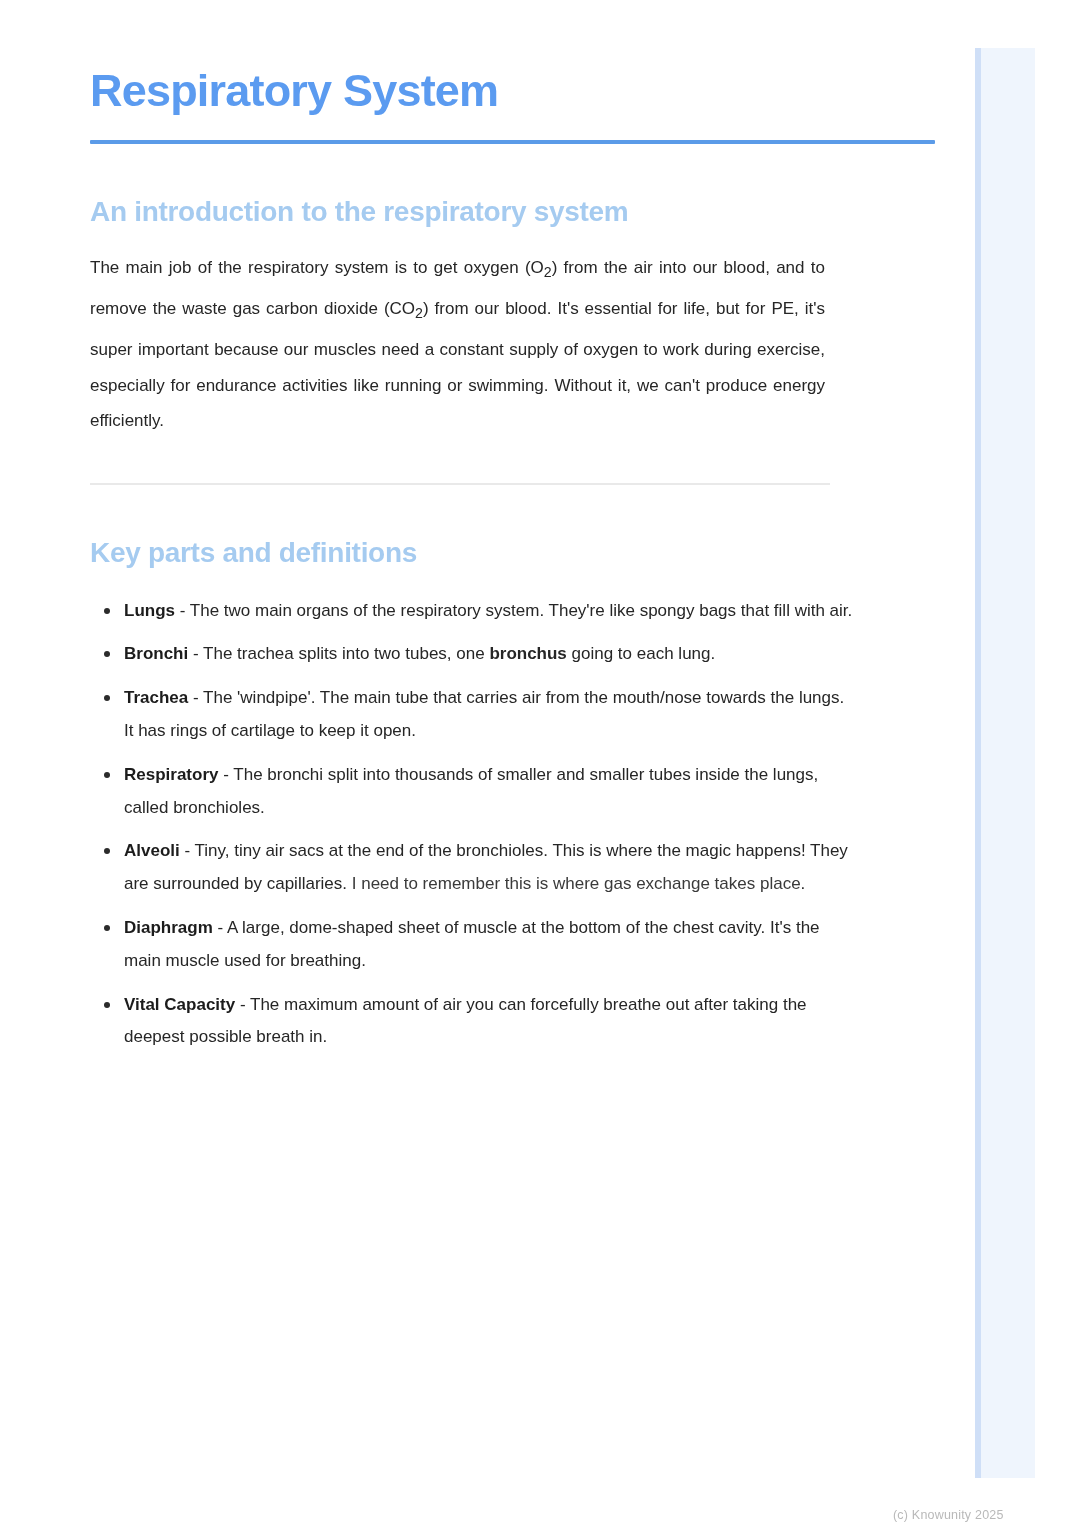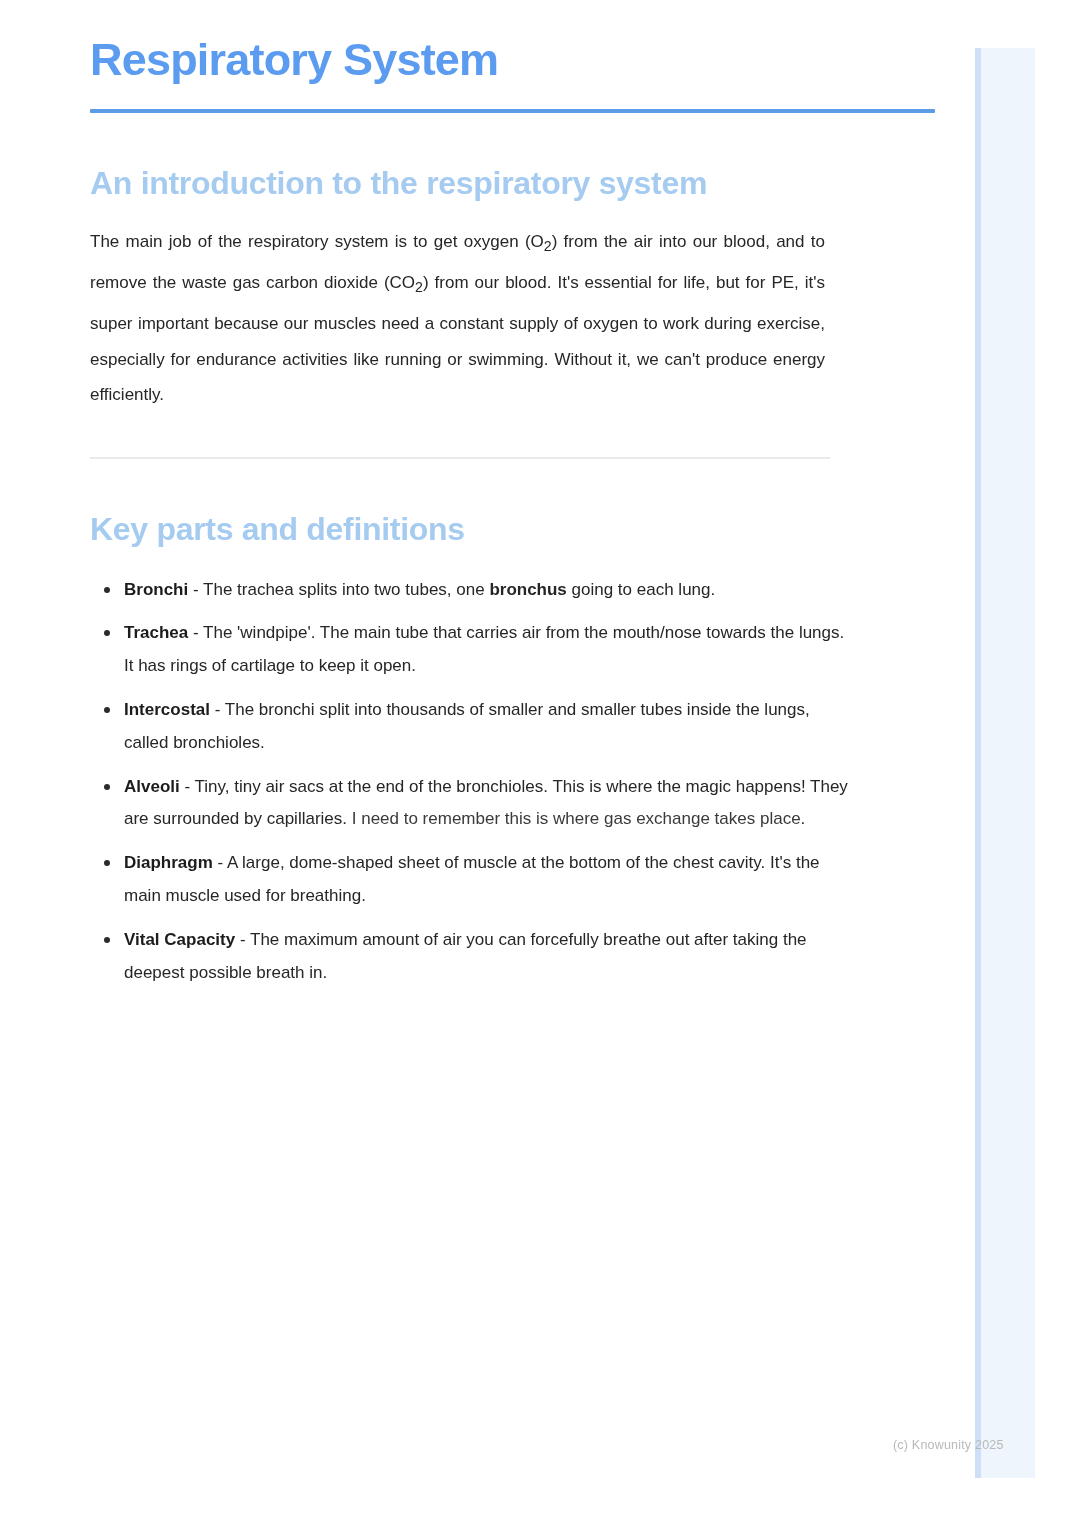--- a/index.html
+++ b/index.html
@@ -31,42 +31,42 @@
     position: absolute;
     left: 0;
     top: 0;
     width: 1080px;
     padding: 0;
   }
 
   .content {
     margin-left: 90px;
     width: 740px;
-    padding-top: 36px;
+    padding-top: 67px;
   }
 
   .doc-title {
     font-size: 45px;
     font-weight: bold;
     color: #5b9bf0;
     letter-spacing: -0.8px;
     line-height: 1.05;
     margin: 0;
   }
 
   .title-rule {
     width: 845px;
     height: 4px;
     background: #5b9be8;
     margin-top: 26px;
     border-radius: 1px;
   }
 
   .section-heading {
-    font-size: 32px;
+    font-size: 28px;
     font-weight: bold;
     color: #a5cbf0;
     letter-spacing: -0.3px;
     margin: 0;
   }
 
   .section-1 { margin-top: 52px; }
 
   .body-text {
     font-size: 17px;
@@ -116,21 +116,21 @@
     font-weight: bold;
     color: #1c1c1c;
   }
   ul.definitions li .note {
     color: #3a3a3a;
   }
 
   .watermark {
     position: absolute;
     left: 893px;
-    top: 1438px;
+    top: 1508px;
     font-size: 12.5px;
     color: #b9b9b9;
     letter-spacing: 0.2px;
     white-space: nowrap;
   }
 </style>
 </head>
 <body>
 
 <div class="edge-band"></div>
@@ -144,23 +144,24 @@
     <div class="section-1">
       <h2 class="section-heading">An introduction to the respiratory system</h2>
       <p class="body-text"><span>The main job of the respiratory system is to get </span><b>oxygen</b><span> (O</span><sub>2</sub><span>) from the air into our blood, and to remove the waste gas </span><b>carbon dioxide</b><span> (CO</span><sub>2</sub><span>) from our blood. It's essential for life, but for PE, it's super important because our muscles need a constant supply of oxygen to work during exercise, especially for endurance activities like running or swimming. Without it, we can't produce energy efficiently.</span></p>
     </div>
 
     <div class="divider"></div>
 
     <div class="section-2">
       <h2 class="section-heading">Key parts and definitions</h2>
       <ul class="definitions">
+          <li><span class="bullet"></span><span class="term">Lungs</span><span> - </span><span>The two main organs of the respiratory system. They're like spongy bags that fill with air.</span></li>
           <li><span class="bullet"></span><span class="term">Bronchi</span><span> - </span><span><span>The trachea splits into two tubes, one </span><b>bronchus</b><span> going to each lung.</span></span></li>
           <li><span class="bullet"></span><span class="term">Trachea</span><span> - </span><span>The 'windpipe'. The main tube that carries air from the mouth/nose towards the lungs. It has rings of cartilage to keep it open.</span></li>
-          <li><span class="bullet"></span><span class="term">Intercostal</span><span> - </span><span>The bronchi split into thousands of smaller and smaller tubes inside the lungs, called bronchioles.</span></li>
+          <li><span class="bullet"></span><span class="term">Respiratory</span><span> - </span><span>The bronchi split into thousands of smaller and smaller tubes inside the lungs, called bronchioles.</span></li>
           <li><span class="bullet"></span><span class="term">Alveoli</span><span> - </span><span><span>Tiny, tiny air sacs at the end of the bronchioles. This is where the magic happens! They are surrounded by capillaries. </span><span class="note">I need to remember this is where gas exchange takes place</span><span>.</span></span></li>
           <li><span class="bullet"></span><span class="term">Diaphragm</span><span> - </span><span>A large, dome-shaped sheet of muscle at the bottom of the chest cavity. It's the main muscle used for breathing.</span></li>
           <li><span class="bullet"></span><span class="term">Vital Capacity</span><span> - </span><span>The maximum amount of air you can forcefully breathe out after taking the deepest possible breath in.</span></li>
         </ul>
     </div>
 
   </div>
 </div>
 
 <div class="watermark">(c) Knowunity 2025</div>

